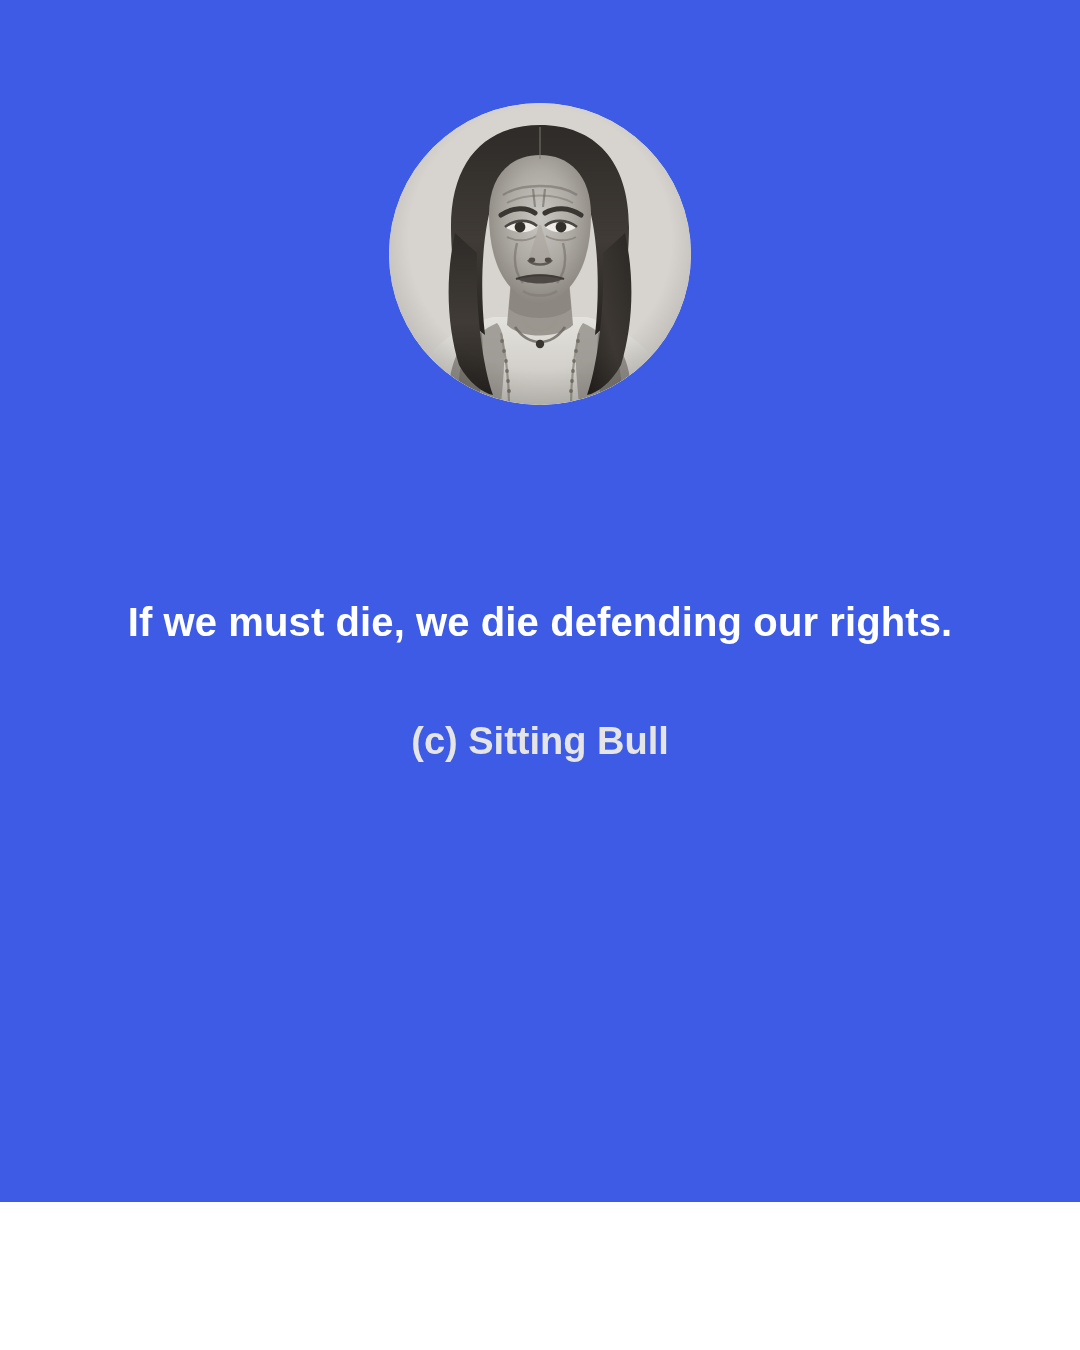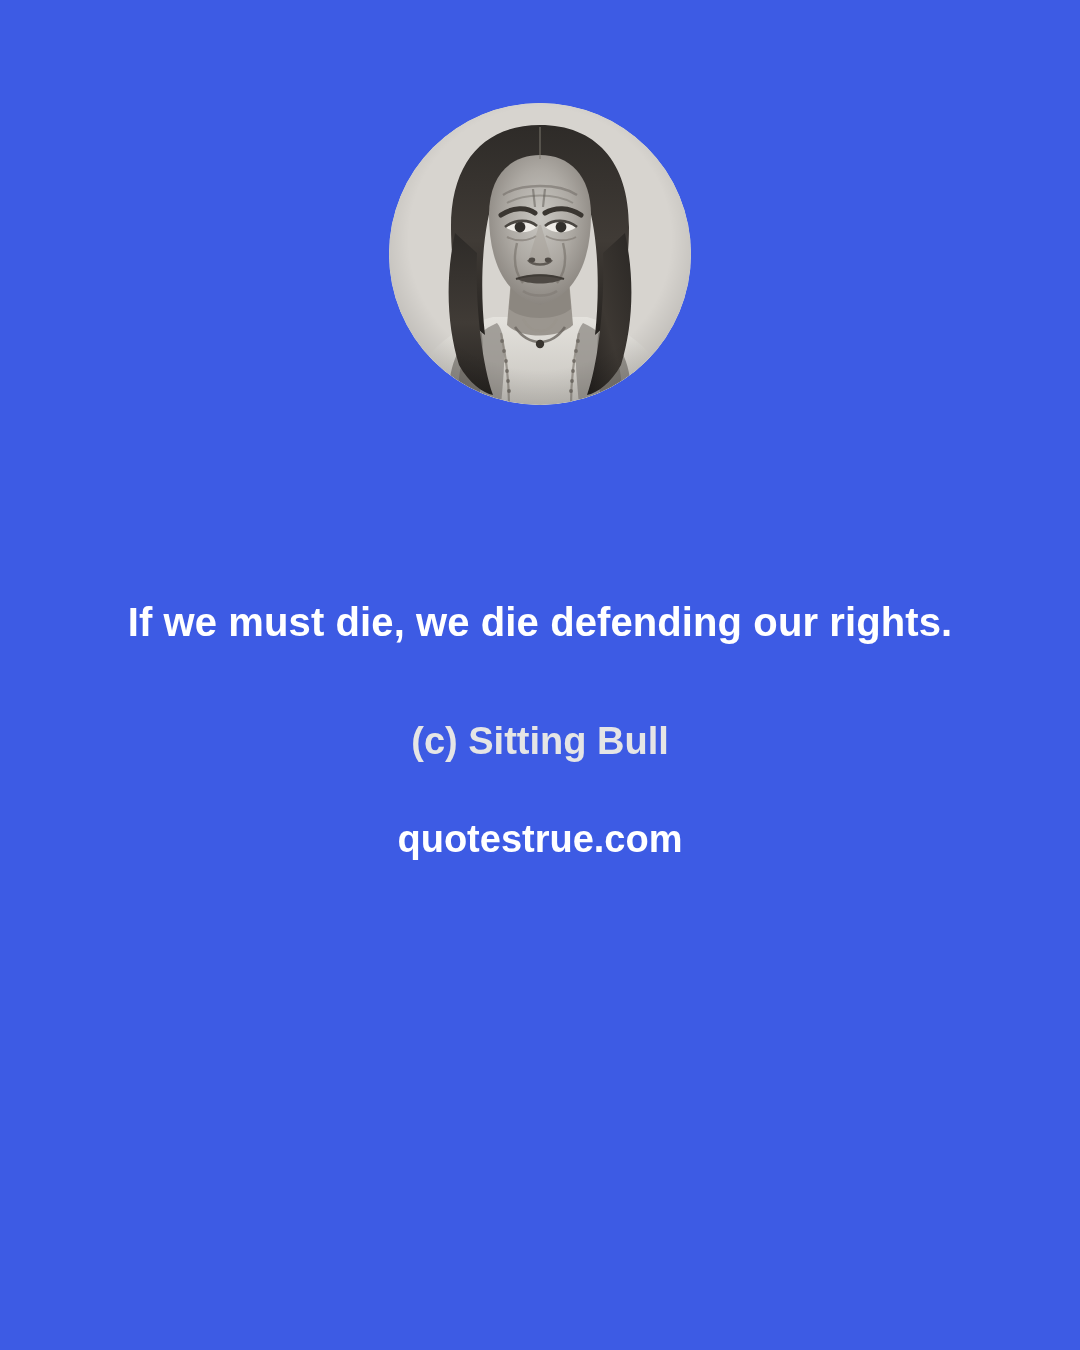--- a/index.html
+++ b/index.html
@@ -11,21 +11,21 @@
   body {
     width: 1080px;
     height: 1350px;
     overflow: hidden;
     font-family: "Liberation Sans", sans-serif;
   }
 
   .quote-card {
     position: relative;
     width: 1080px;
-    height: 1350px;
+    height: 1202px;
     background: #3d5be4;
     box-sizing: border-box;
     overflow: hidden;
   }
 
   
   .portrait-wrap {
     position: absolute;
     left: 389px;
     top: 103px;
@@ -201,16 +201,15 @@
         <path d="M 134 216 C 142 232 160 232 168 216" stroke="#9a948c" stroke-width="2.4" fill="none" opacity="0.7"></path>
 
         <rect x="0" y="0" width="302" height="302" fill="url(#vignette)"></rect>
       </g>
     </svg>
   </div>
 
   <div class="text-block">
     <p class="quote-text">If we must die, we die defending our rights.</p>
     <p class="attribution">(c) Sitting Bull</p>
-    <p class="site-url">quotestrue.com</p>
   </div>
 
 </div>
 
 </body></html>

